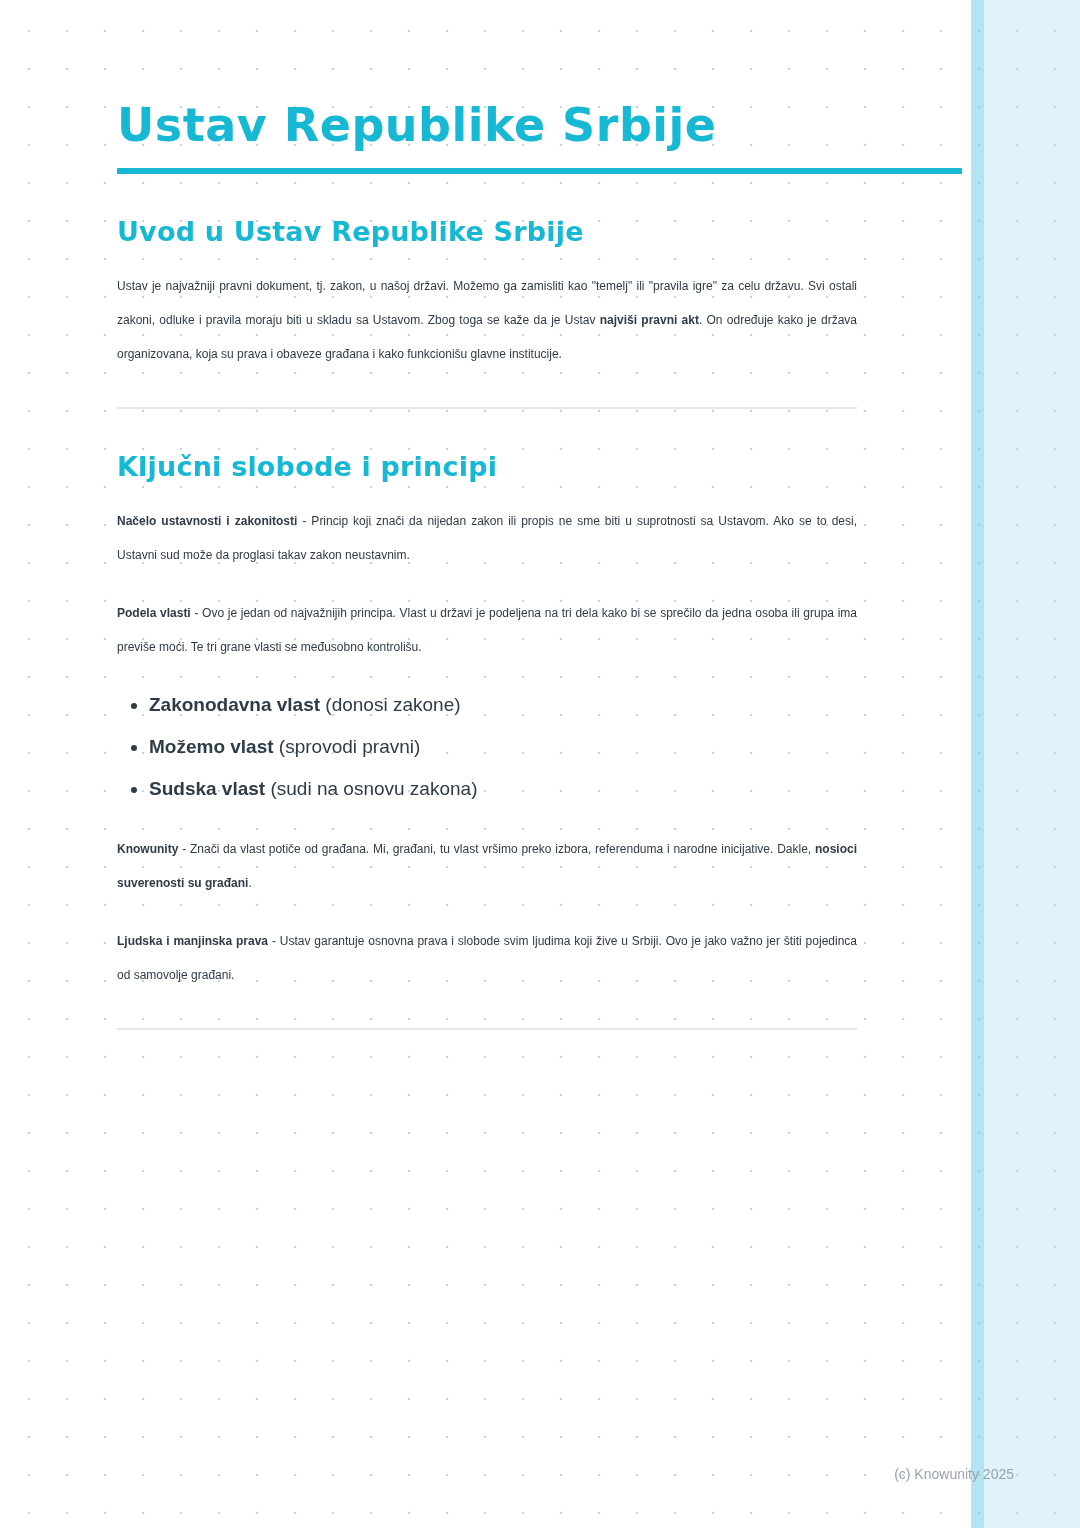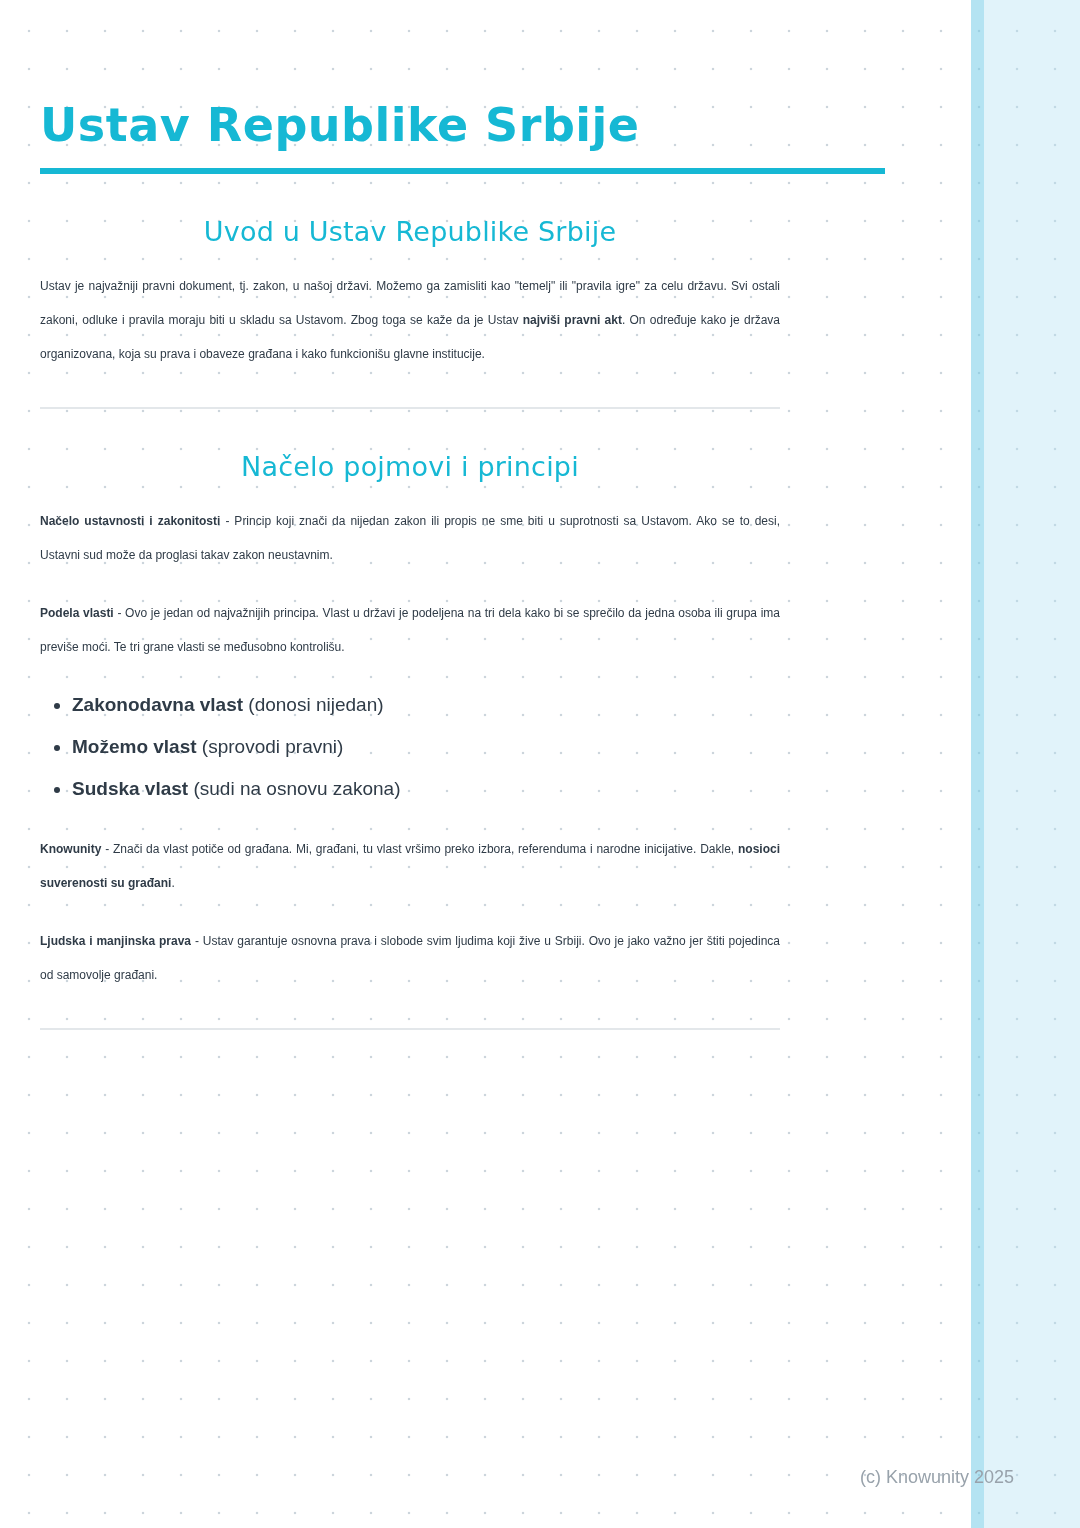--- a/index.html
+++ b/index.html
@@ -23,46 +23,46 @@
   .edge-band{
     position:absolute;top:0;right:0;width:96px;height:100%;
     background:rgba(176,224,242,0.38);
   }
   .edge-strip{
     position:absolute;top:0;right:96px;width:13px;height:100%;
     background:rgba(118,204,232,0.55);
   }
   .content{
     position:relative;
-    padding:100px 0 0 40px;
+    padding:100px 0 0 80px;
     width:960px;
+    margin-left:37px;
   }
   .page-title{
     font-family:"DejaVu Sans",sans-serif;
     font-size:46px;
     font-weight:700;
     letter-spacing:0.5px;
     color:var(--accent);
     line-height:1.12;
   }
   .title-rule{
     width:845px;height:6px;
     background:var(--accent);
     margin-top:16px;
   }
   .doc{width:740px;}
   .section-heading{
     font-family:"DejaVu Sans",sans-serif;
     font-size:27px;
-    font-weight:400;
+    font-weight:700;
     letter-spacing:0.2px;
     color:var(--accent);
     margin-top:42px;
     margin-bottom:22px;
-    text-align:center;
   }
   .para{
     font-size:12px;
     line-height:34px;
     text-align:justify;
     margin-bottom:24px;
   }
   .bold{font-weight:700;}
   .divider{
     height:2px;
@@ -74,43 +74,43 @@
     padding-left:22px;
   }
   .bullet-list li{
     font-size:19px;
     line-height:34px;
     margin-bottom:8px;
   }
   .footer-credit{
     position:absolute;
     right:66px;
-    bottom:40px;
-    font-size:18px;
+    bottom:46px;
+    font-size:14px;
     color:var(--footer);
   }
 </style>
 </head>
 <body>
 
 <div class="edge-strip"></div>
 <div class="edge-band"></div>
 
 <div class="content">
   <h1 class="page-title">Ustav Republike Srbije</h1>
   <div class="title-rule"></div>
   <div class="doc">
       <h2 class="section-heading">Uvod u Ustav Republike Srbije</h2>
       <p class="para"><span>Ustav je najvažniji pravni dokument, tj. zakon, u našoj državi. Možemo ga zamisliti kao "temelj" ili "pravila igre" za celu državu. Svi ostali zakoni, odluke i pravila moraju biti u skladu sa Ustavom. Zbog toga se kaže da je Ustav </span><span class="bold">najviši pravni akt</span><span>. On određuje kako je država organizovana, koja su prava i obaveze građana i kako funkcionišu glavne institucije.</span></p>
       <div class="divider"></div>
-      <h2 class="section-heading">Načelo pojmovi i principi</h2>
+      <h2 class="section-heading">Ključni slobode i principi</h2>
       <p class="para"><span class="bold">Načelo ustavnosti i zakonitosti</span><span> - Princip koji znači da nijedan zakon ili propis ne sme biti u suprotnosti sa Ustavom. Ako se to desi, Ustavni sud može da proglasi takav zakon neustavnim.</span></p>
       <p class="para"><span class="bold">Podela vlasti</span><span> - Ovo je jedan od najvažnijih principa. Vlast u državi je podeljena na tri dela kako bi se sprečilo da jedna osoba ili grupa ima previše moći. Te tri grane vlasti se međusobno kontrolišu.</span></p>
       <ul class="bullet-list">
-        <li><span class="bold">Zakonodavna vlast</span><span> (donosi nijedan)</span></li>
+        <li><span class="bold">Zakonodavna vlast</span><span> (donosi zakone)</span></li>
         <li><span class="bold">Možemo vlast</span><span> (sprovodi pravni)</span></li>
         <li><span class="bold">Sudska vlast</span><span> (sudi na osnovu zakona)</span></li>
       </ul>
       <p class="para"><span class="bold">Knowunity</span><span> - Znači da vlast potiče od građana. Mi, građani, tu vlast vršimo preko izbora, referenduma i narodne inicijative. Dakle, </span><span class="bold">nosioci suverenosti su građani</span><span>.</span></p>
       <p class="para"><span class="bold">Ljudska i manjinska prava</span><span> - Ustav garantuje osnovna prava i slobode svim ljudima koji žive u Srbiji. Ovo je jako važno jer štiti pojedinca od samovolje građani.</span></p>
       <div class="divider"></div>
     </div>
 </div>
 
 <div class="footer-credit">(c) Knowunity 2025</div>

